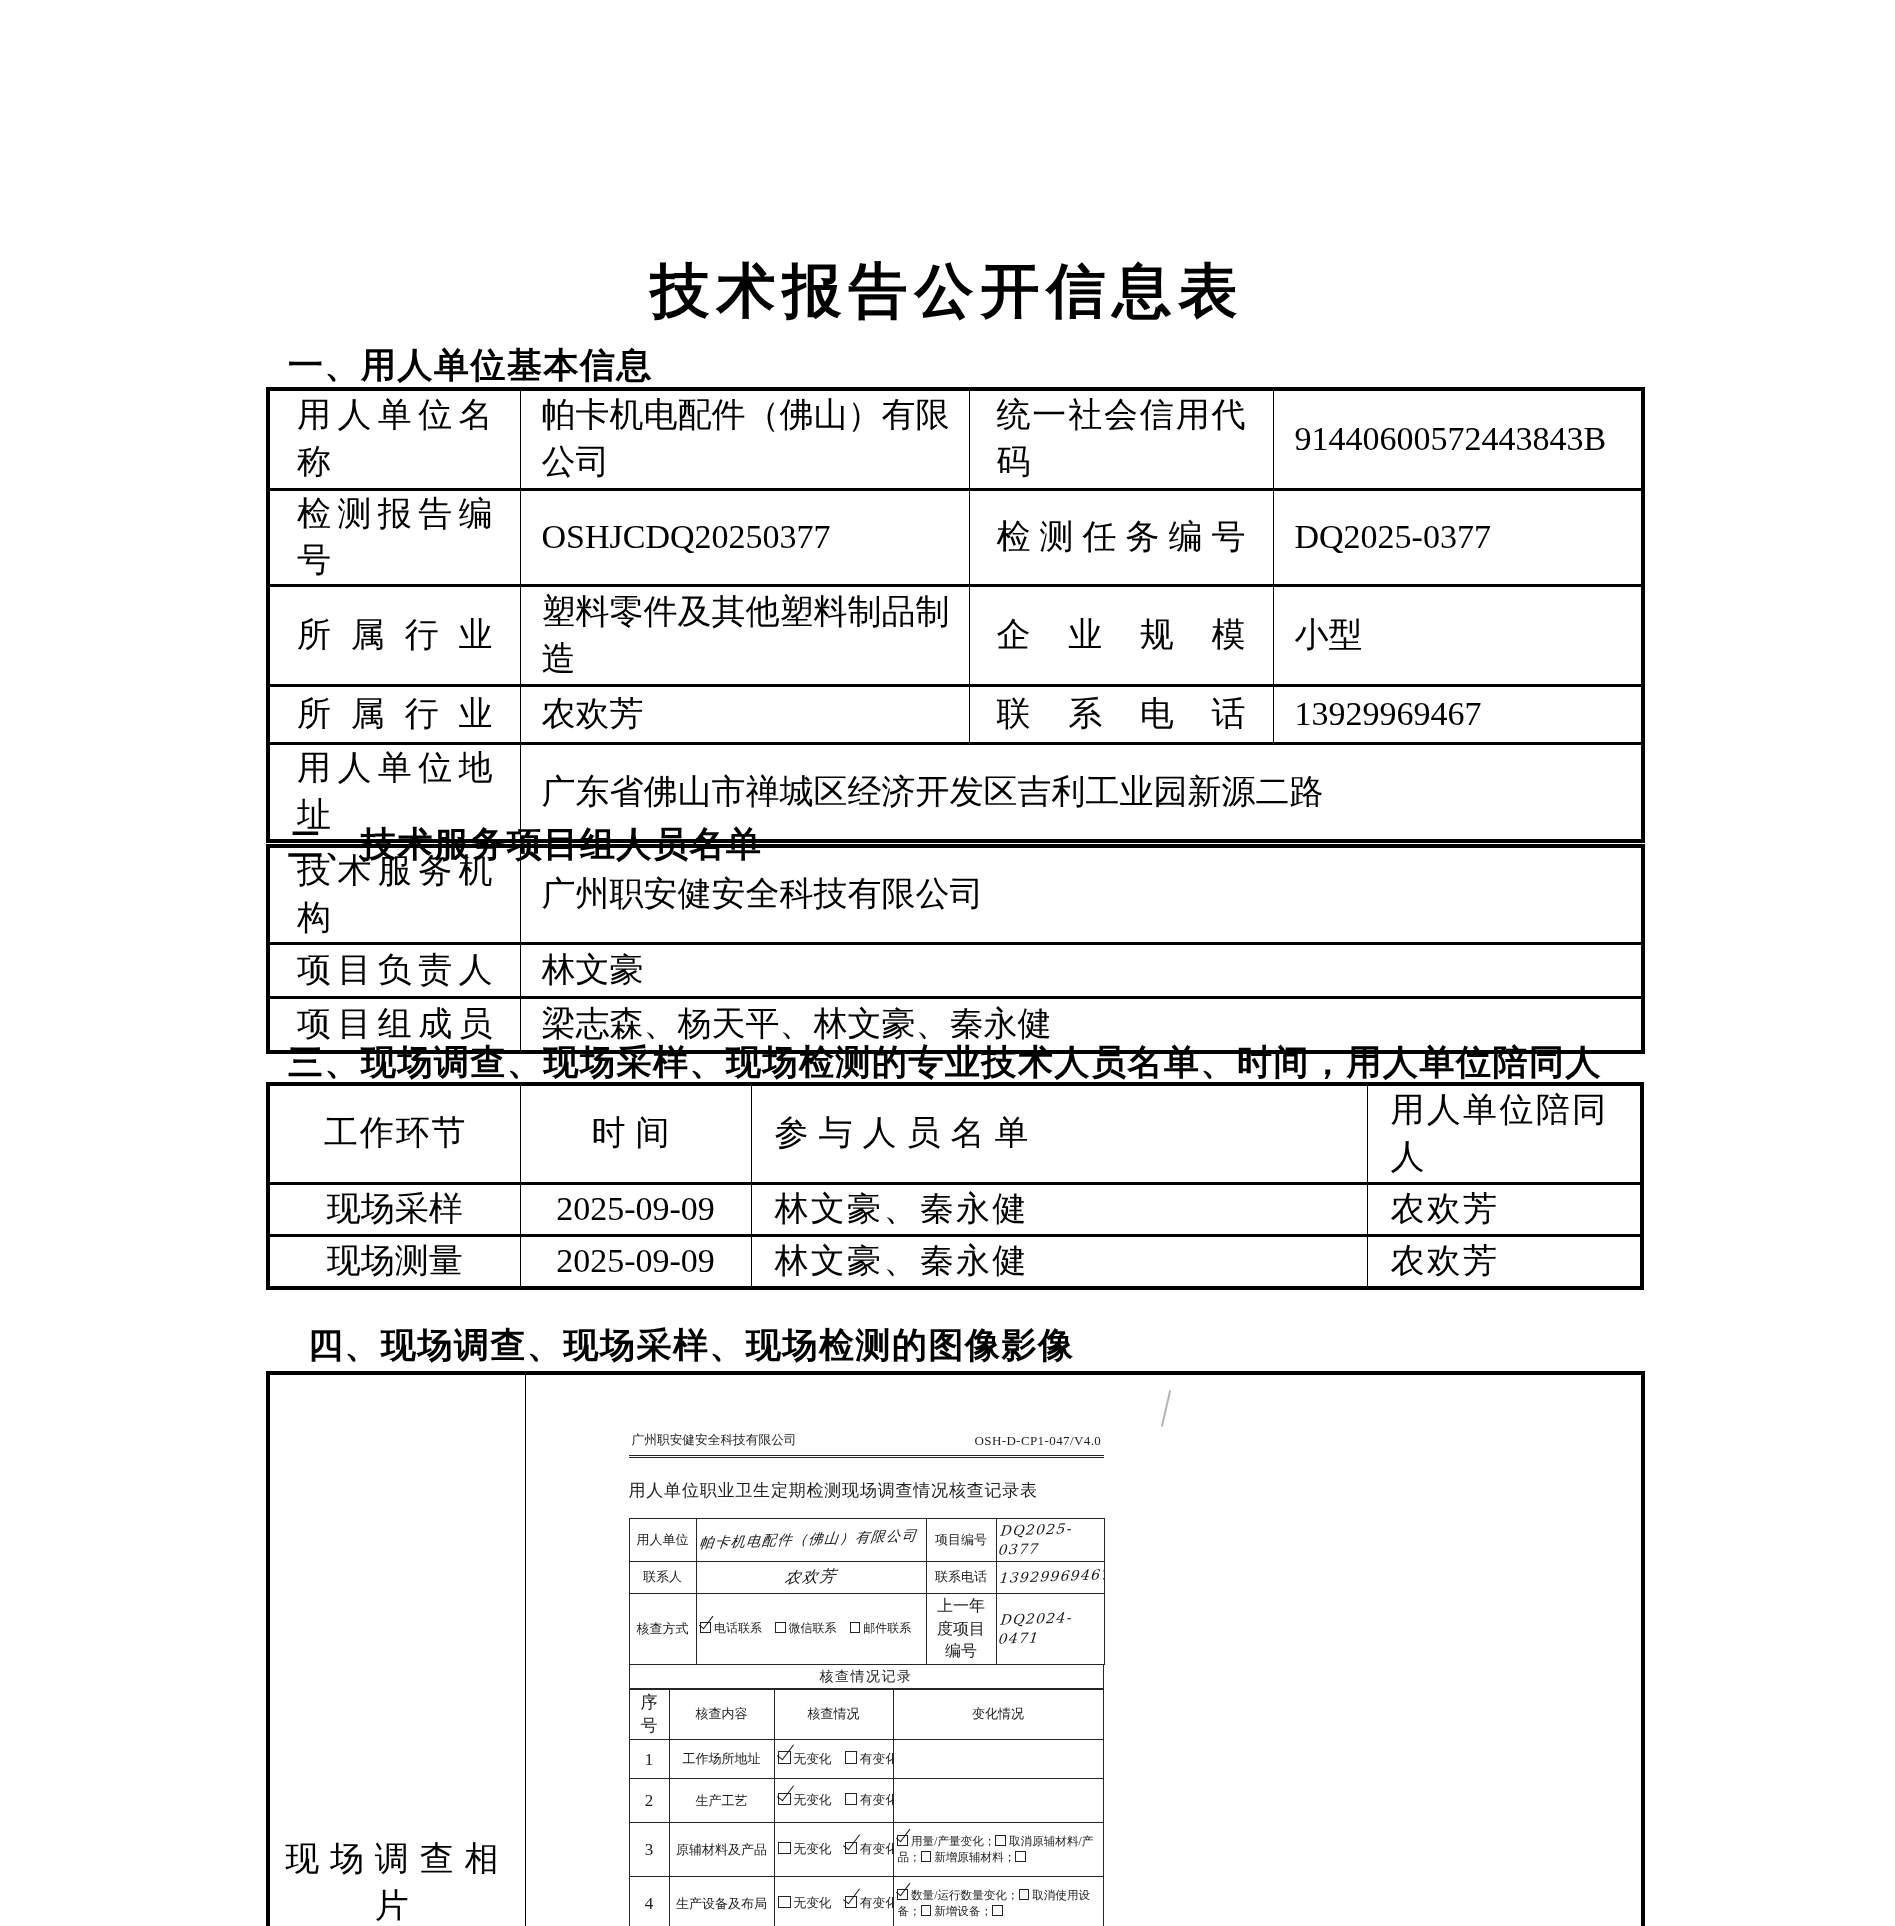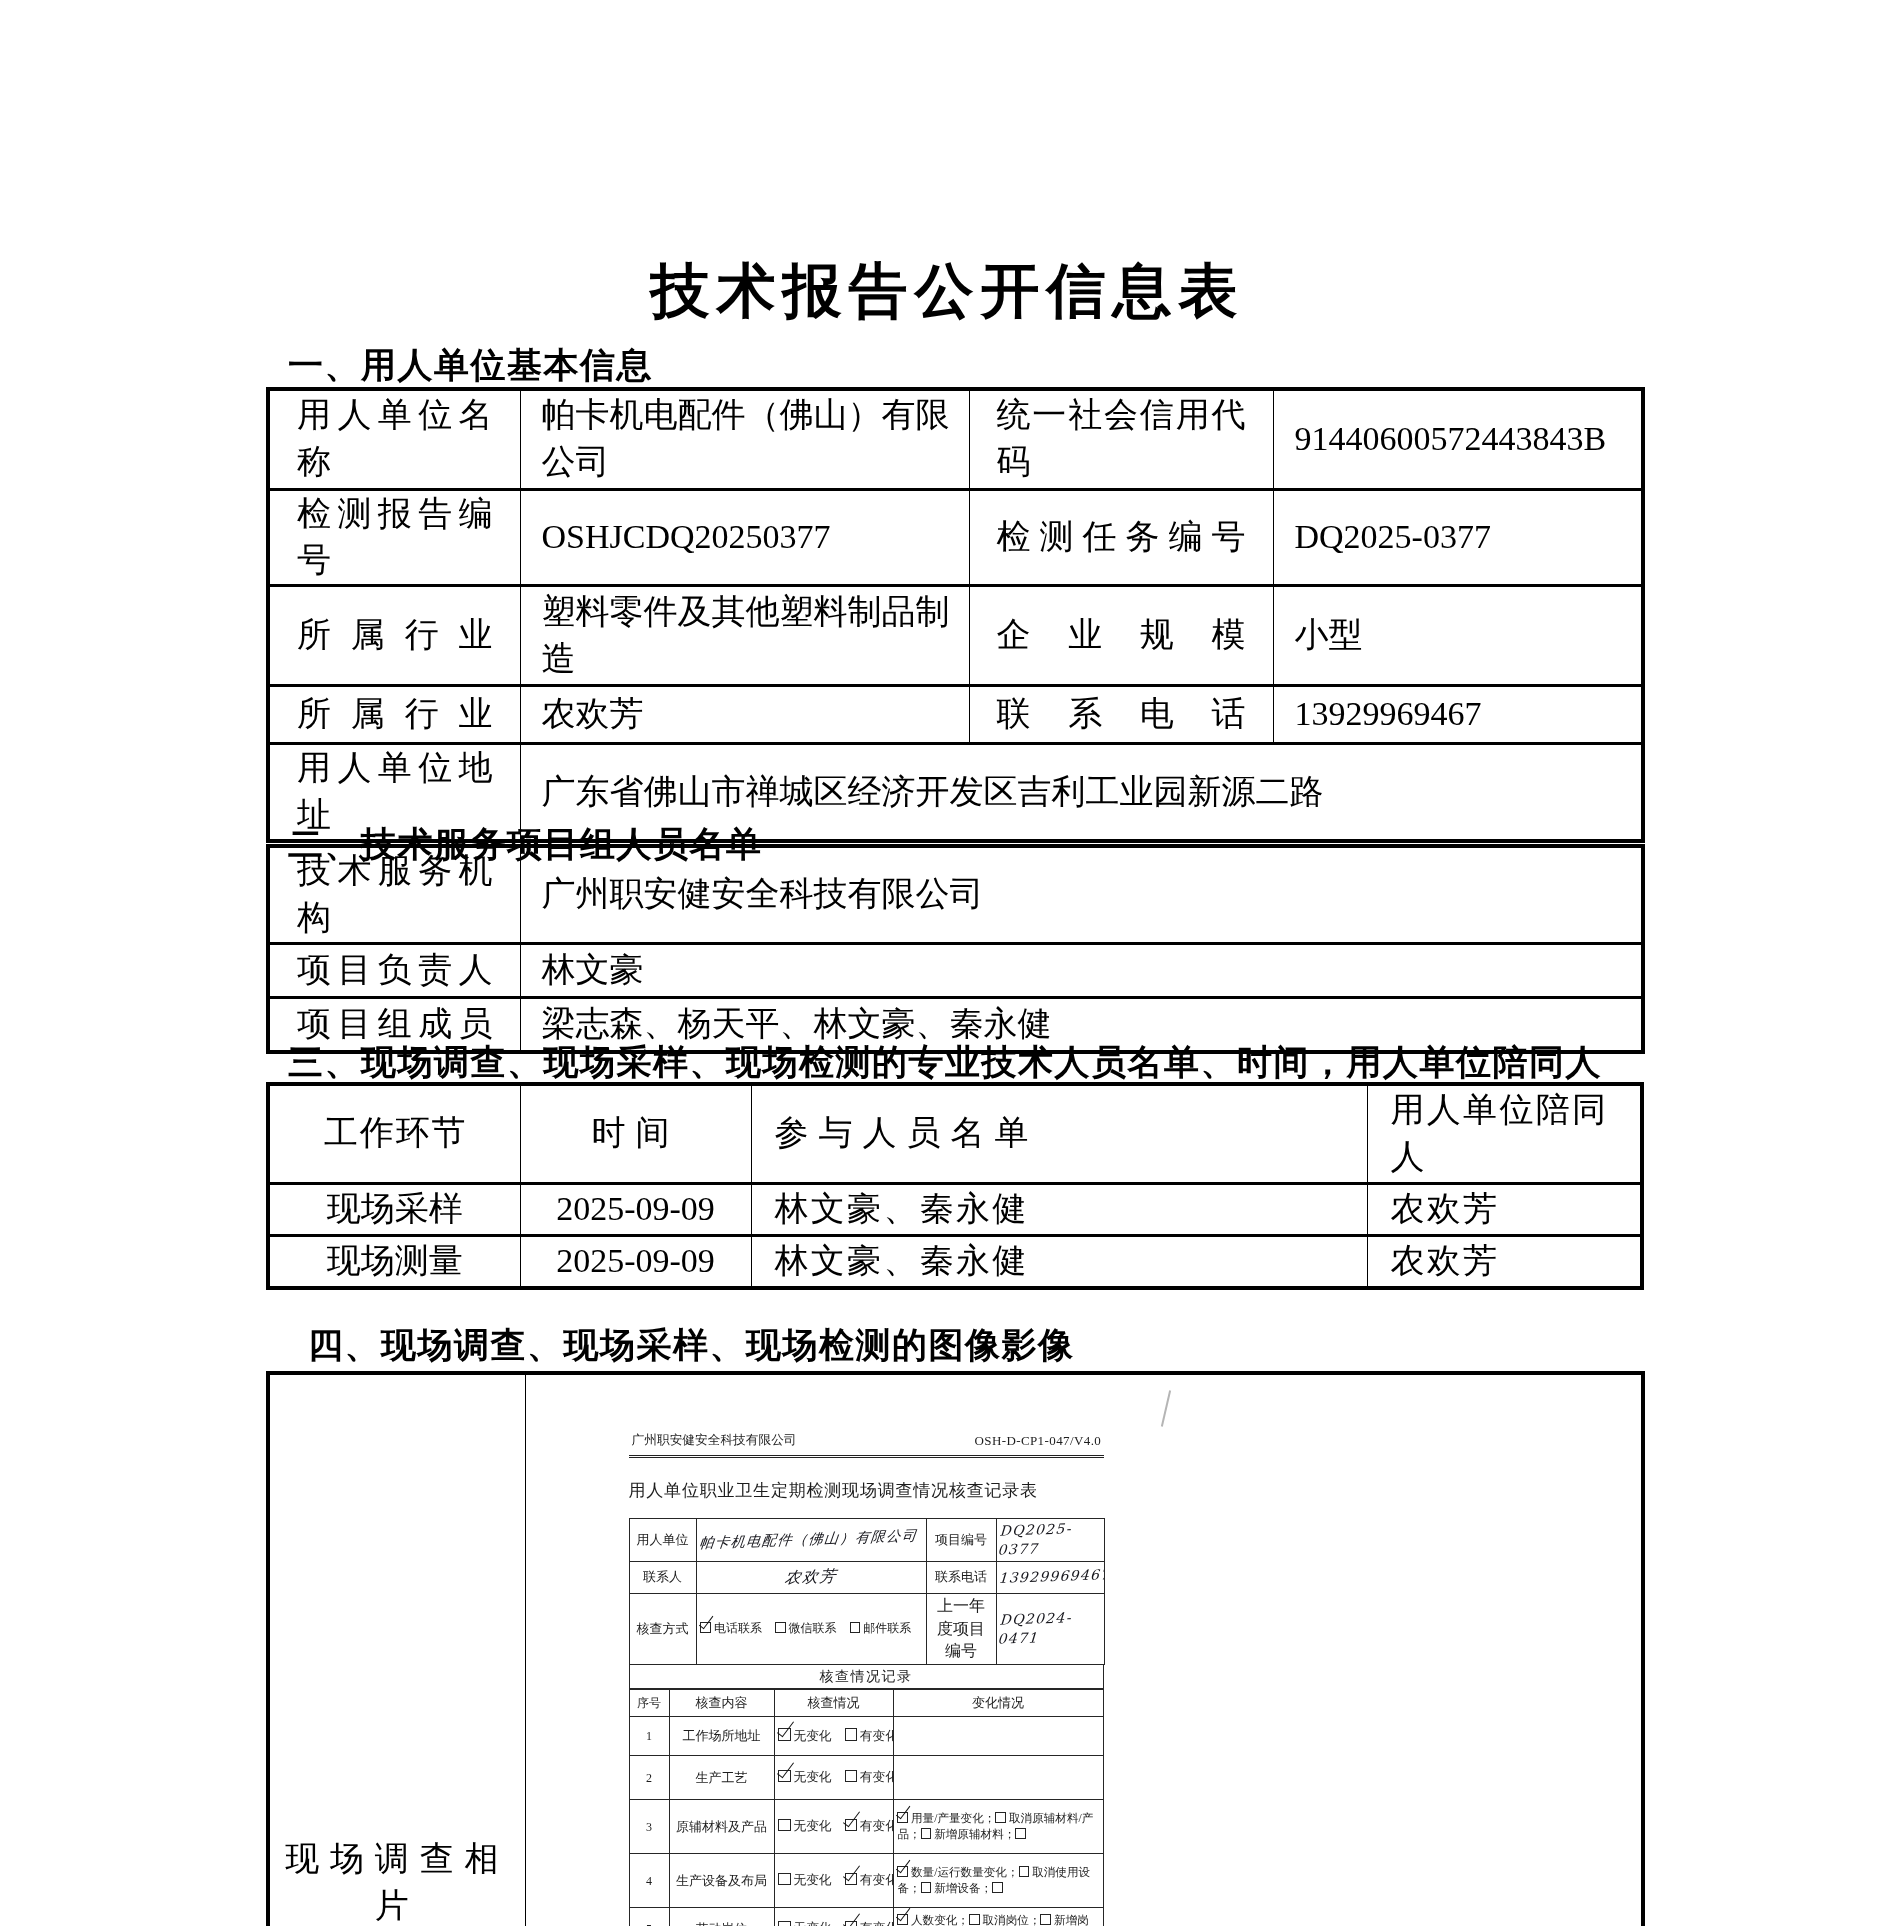--- a/index.html
+++ b/index.html
@@ -33,21 +33,21 @@
   .scan-hd{display:flex;justify-content:space-between;align-items:flex-end;
            padding:0 2.3px 4.6px 3.1px;border-bottom:3.9px double #222;font-size:12.7px;}
   .scan-code{font-size:13px;letter-spacing:0.4px;}
   .scan-title{font-size:17px;letter-spacing:0.8px;margin:21px 0 16px;}
   table.sc{width:100%;border-collapse:collapse;table-layout:fixed;}
   table.sc td{border:1.2px solid #262626;vertical-align:middle;padding:1.5px 3.9px;overflow:hidden;}
   .sc-band{border:1.2px solid #262626;margin-top:-1.2px;height:24px;line-height:24px;
            text-align:center;font-size:14px;letter-spacing:1.5px;}
   .sc-chk{margin-top:-1.2px;}
   td.sc-lbl{text-align:center;font-size:13px;padding:1.5px 2.3px;}
-  td.sc-num{text-align:center;font-size:12px;}
+  td.sc-num{text-align:center;font-size:17px;}
   td.sc-chkcell{white-space:nowrap;font-size:12.7px;text-align:left;padding-left:5.4px;}
   td.sc-details{font-size:11.6px;line-height:1.5;padding:2.3px 4.6px;text-align:left;}
   .chk-group{margin-right:10px;}
   .hw{display:inline-block;font-style:italic;transform:skewX(-8deg) rotate(-2deg);
       letter-spacing:1.2px;color:#17171d;font-family:"DejaVu Serif",serif;}
   .hw-lg{font-size:16px;} .hw-sm{font-size:14px;}
   .cb{display:inline-block;width:10.4px;height:10.4px;border:1.2px solid #242424;position:relative;
       vertical-align:-1.2px;margin-right:2.7px;background:#fff;}
   .cb-s{width:8.9px;height:8.9px;border-width:1.2px;vertical-align:-0.8px;}
   .cb.checked::after{content:"";position:absolute;left:2.7px;top:-11.6px;width:5.8px;height:18px;

